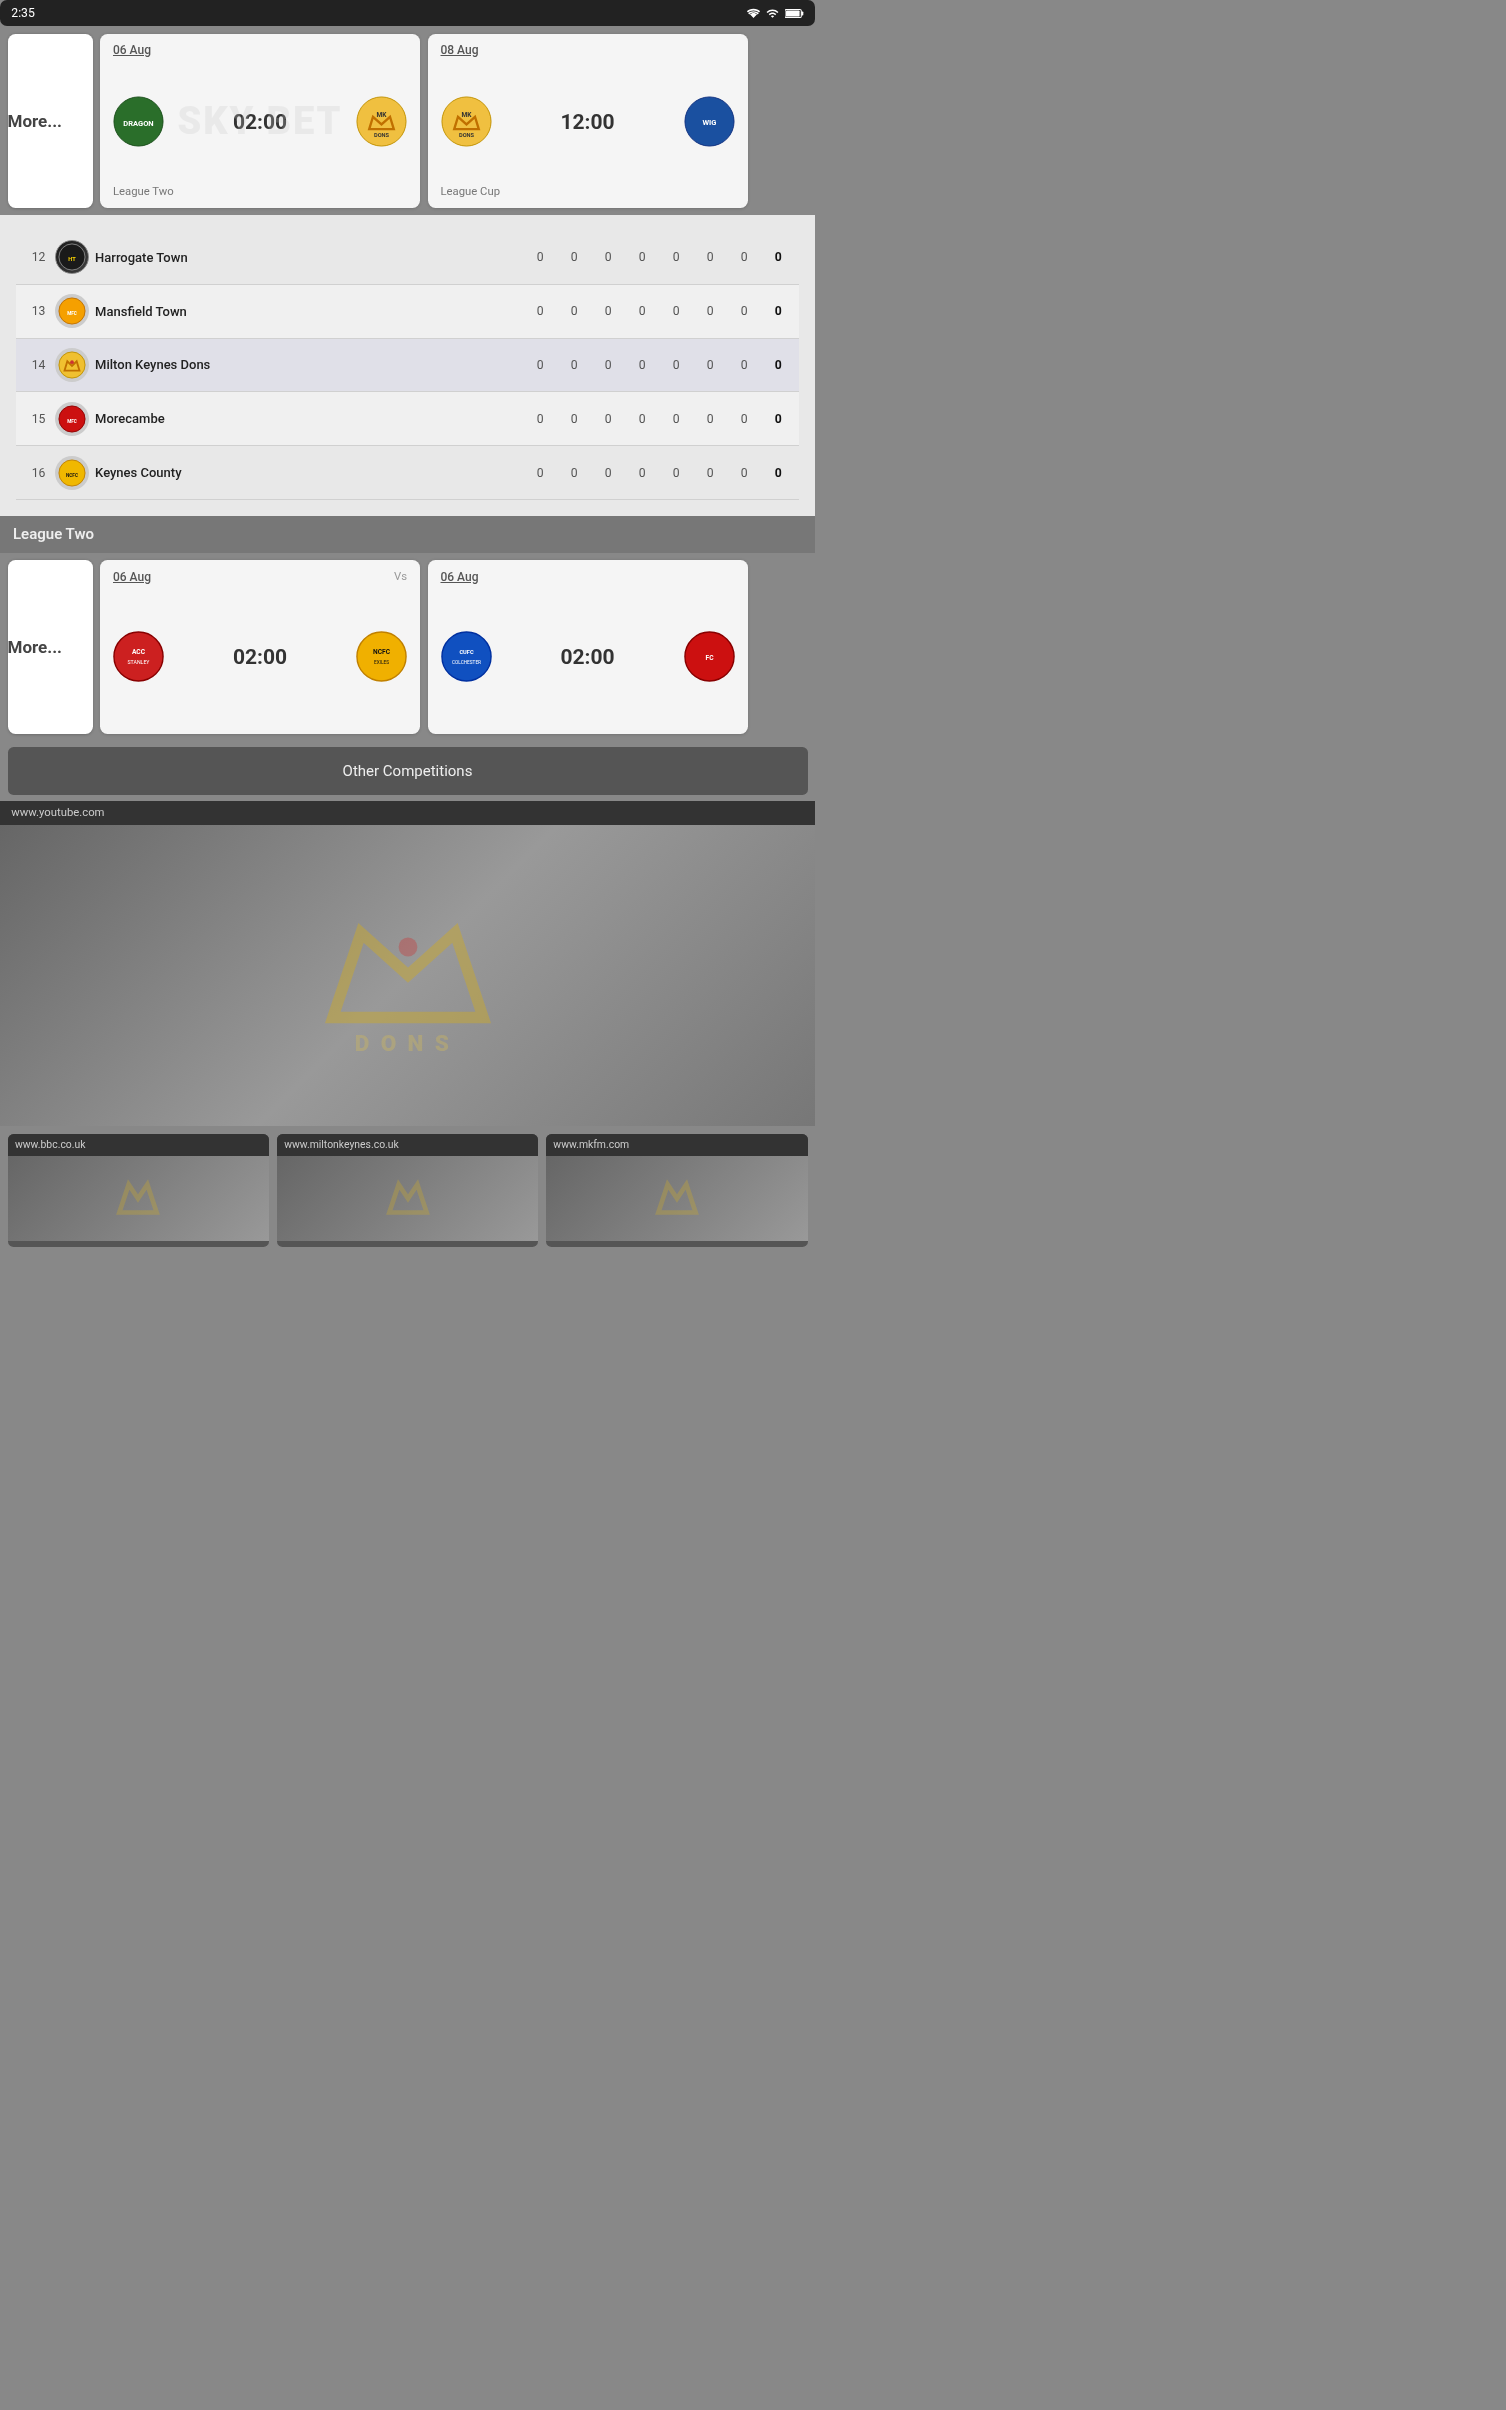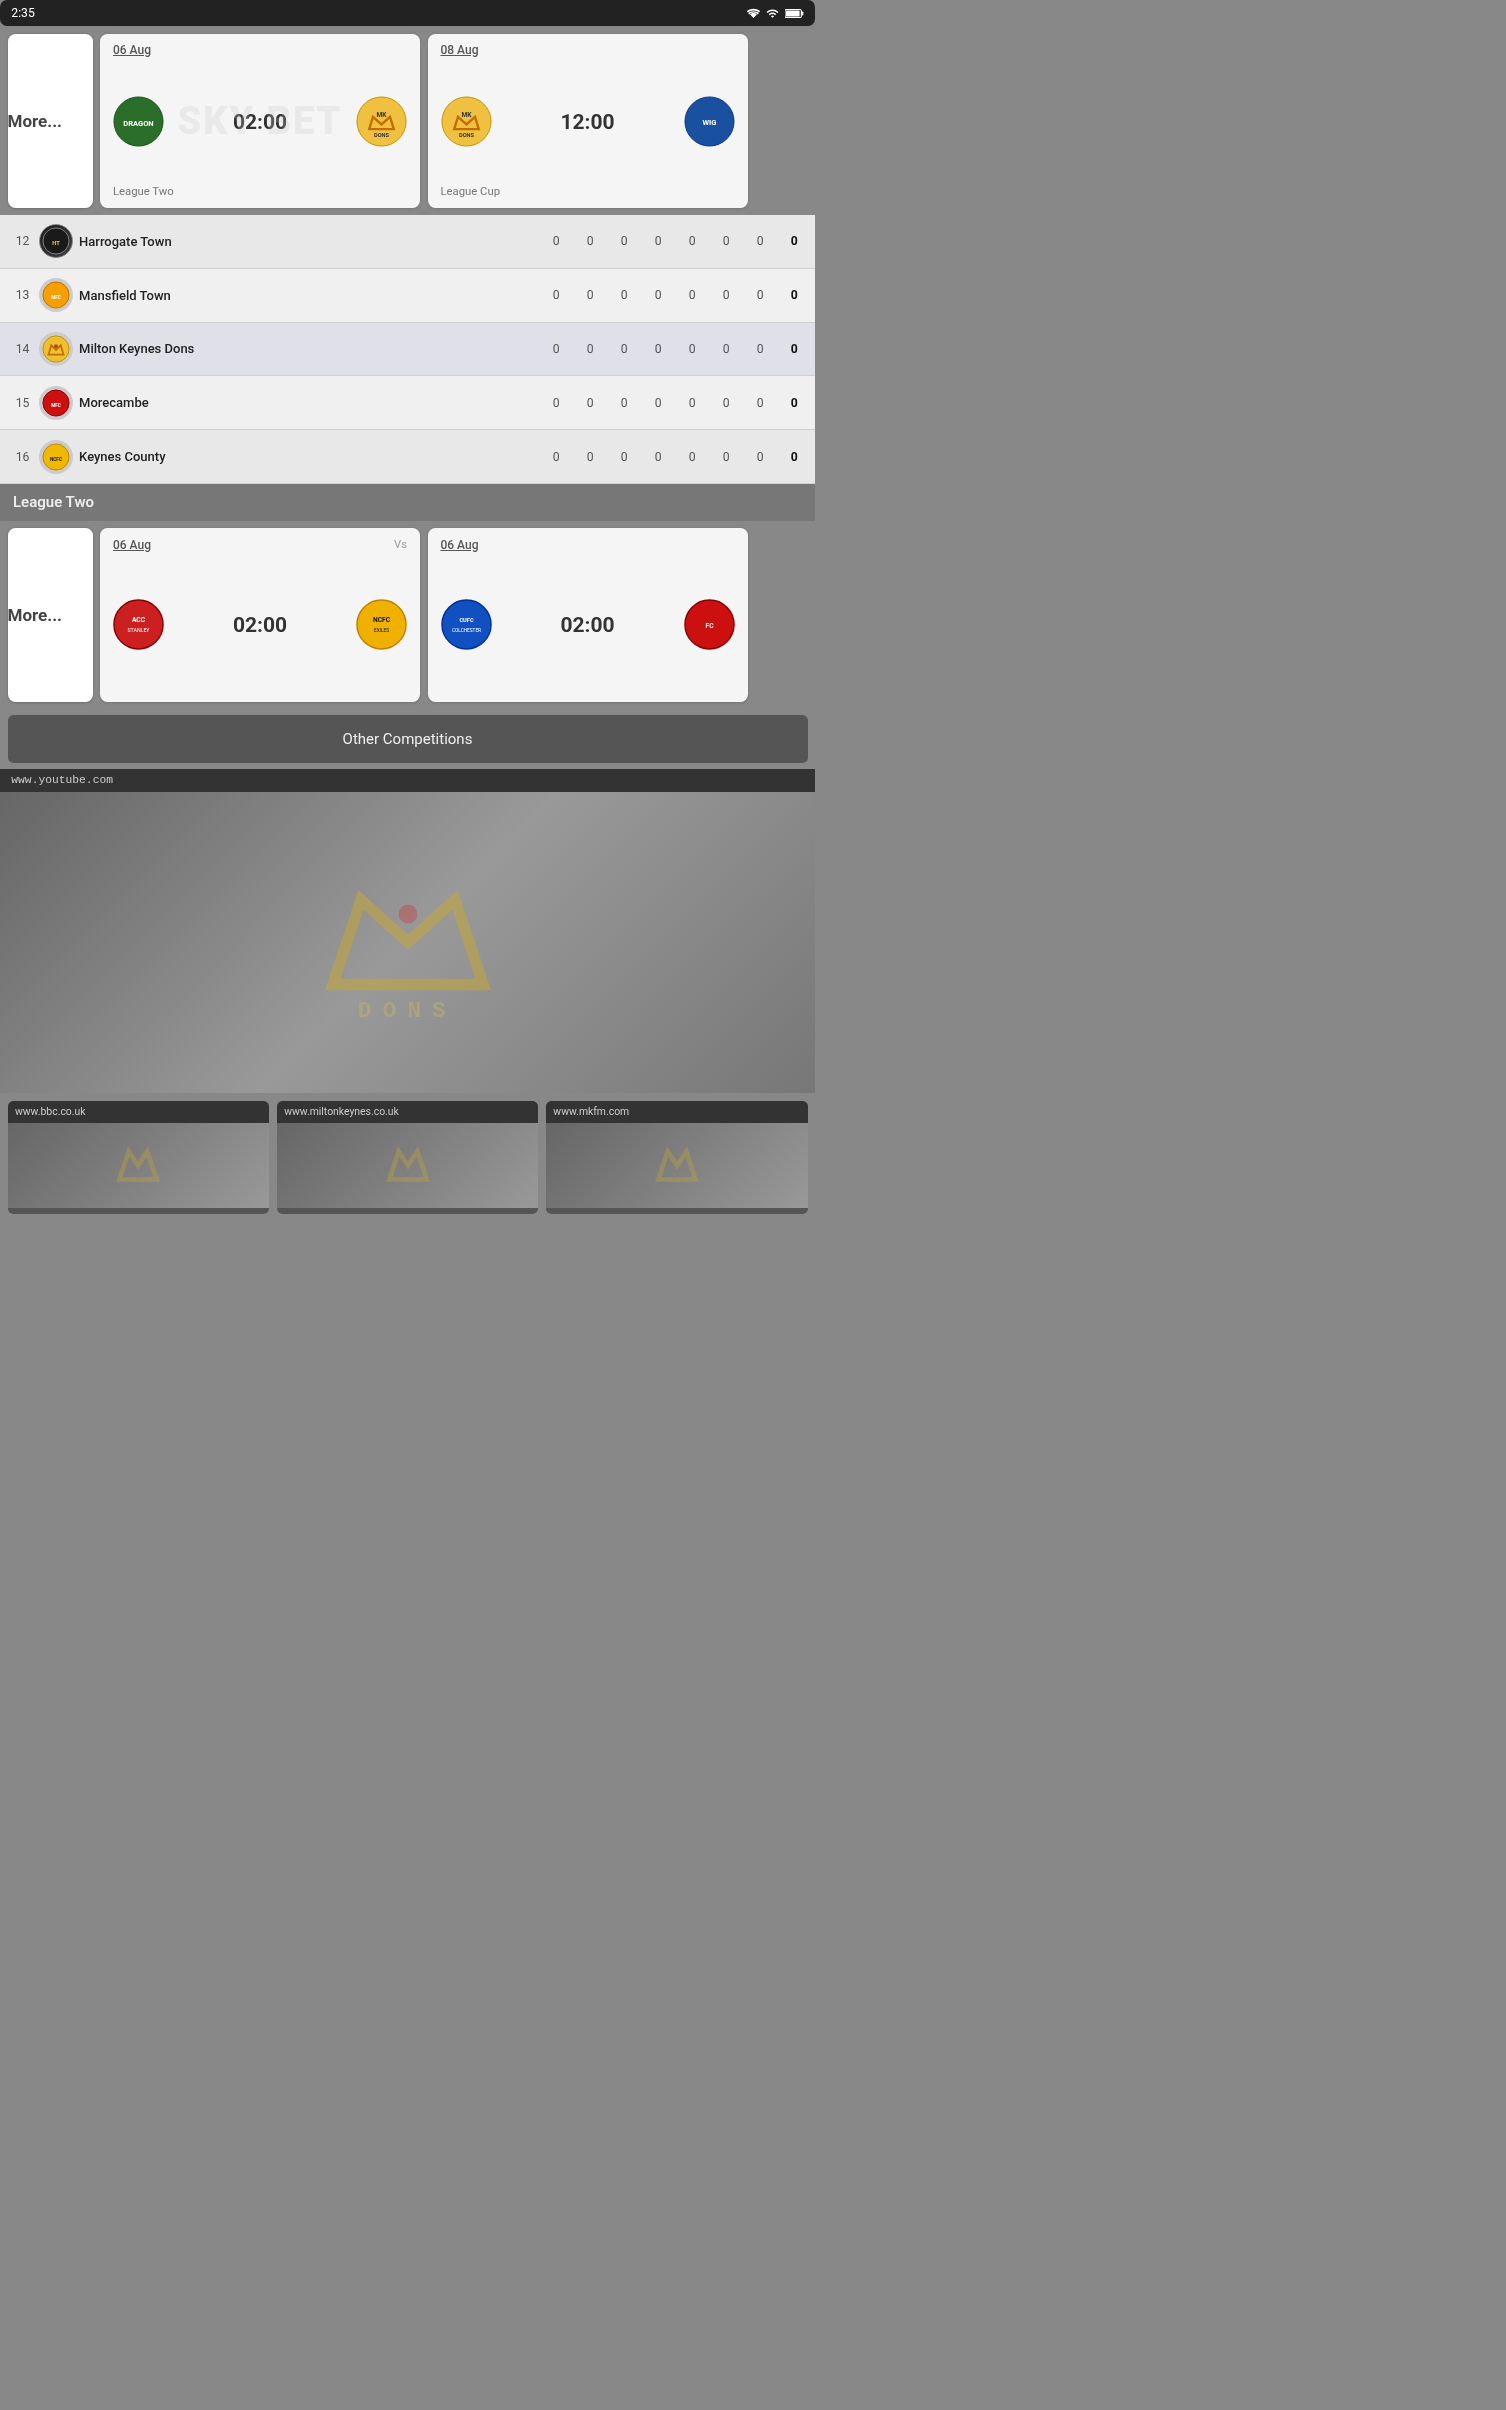--- a/index.html
+++ b/index.html
@@ -127,21 +127,21 @@
       font-weight: 900;
       color: rgba(200,200,200,0.25);
       white-space: nowrap;
       pointer-events: none;
       letter-spacing: 1.9px;
     }
 
     
     .table-section {
       background: #e8e8e8;
-      padding: 0;
+      padding: 16px;
     }
 
     .table-row {
       display: flex;
       align-items: center;
       padding: 9.4px 11.3px;
       border-bottom: 0.9px solid #d0d0d0;
       background: #f0f0f0;
       gap: 5.6px;
     }
@@ -224,21 +224,20 @@
       font-size: 15px;
       margin: 5.6px 7.5px;
       border-radius: 5.6px;
       cursor: pointer;
     }
 
     
     .youtube-card {
       background: #444;
       margin: 3px 0 0 0;
-      font-family: Liberation Mono, monospace;
     }
 
     .youtube-url-bar {
       background: #333;
       color: #ccc;
       padding: 5.6px 11.3px;
       font-size: 11.3px;
     }
 
     .youtube-thumb {

